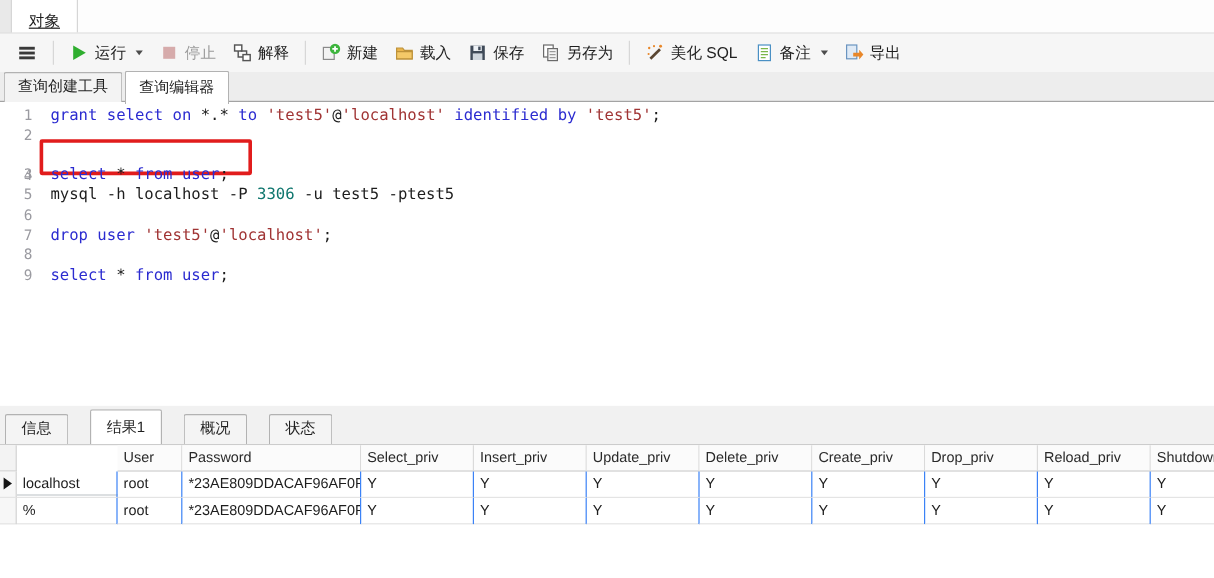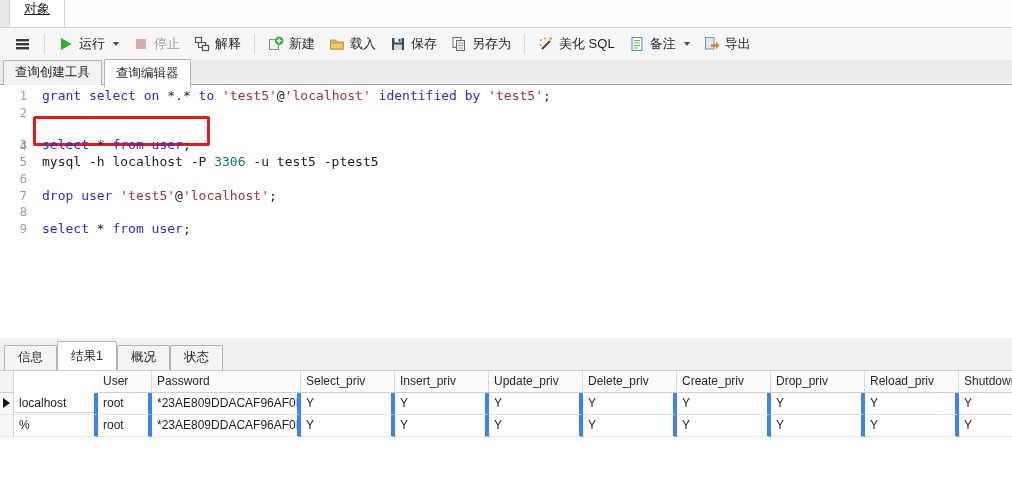--- a/index.html
+++ b/index.html
@@ -3,21 +3,21 @@
 <meta charset="utf-8">
 <style>
   * { box-sizing: border-box; margin: 0; padding: 0; }
   html,body { width:1012px; height:482px; overflow:hidden; background:#fff;
     font-family:"Liberation Sans", sans-serif; }
 
   
   .top-tabbar { height:28px; background:#f4f4f4; border-bottom:1px solid #d2d2d2;
     display:flex; align-items:stretch; }
   .corner { width:10px; background:#e9e9e9; border-right:1px solid #d6d6d6; }
-  .wtab { display:flex; align-items:flex-start; gap:6px; padding:0 14px; background:#fff;
+  .wtab { display:flex; align-items:flex-end; gap:6px; padding:0 14px; background:#fff;
     border-right:1px solid #d6d6d6; font-size:13px; color:#1f1f1f; white-space:nowrap;text-decoration:underline; }
   .top-rest { flex:1; background:#fdfdfd; }
 
   .qwin-icon { position:relative; width:15px; height:13px; display:inline-block; }
   .qwin-icon .back { position:absolute; left:0; top:0; width:10px; height:9px;
     background:#e9a14c; border:1px solid #b97f2e; }
   .qwin-icon .front { position:absolute; left:4px; top:3px; width:11px; height:10px;
     background:#fff; border:1px solid #4a78b8; }
   .qwin-icon .front::before { content:""; position:absolute; left:0; top:2px; right:0;
     border-top:1px solid #4a78b8; }
@@ -54,31 +54,31 @@
   .tk-str { color:#a03434; }
   .tk-num { color:#0f766e; }
   .tk-pl { color:#1d1d1d; }
   .hl-box { position:absolute; left:33px; top:31px; width:177px; height:30px;
     border:3px solid #e11c1c; border-radius:2px; }
 
   
   .result-tabbar { height:32px; background:#f1f1f1; display:flex; align-items:flex-end;
     padding-left:4px; }
   .rtab { font-size:12.5px; color:#1f1f1f; background:#f4f4f4; border:1px solid #b2b2b2;
-    border-bottom:none; border-radius:2px 2px 0 0; padding:3px 13px 4px; margin-right:0; }
+    border-bottom:none; border-radius:2px 2px 0 0; padding:3px 13px 4px; margin-right:18px; }
   .rtab.active { background:#fff; padding-top:6px; padding-bottom:5px; }
 
   
   .grid { border-top:1px solid #cccccc; font-size:12px; color:#1d1d1d; background:#fff; }
   .grow { display:flex; height:22px; line-height:21px; }
   .grow.header .gcell { background:#fbfbfb; border-right:1px solid #dadada;
     border-bottom:1px solid #cfcfcf; color:#2a2a2a; }
   .grow.header .gcell.hl { background:#e7f0f9; }
   .gcell { flex:0 0 auto; padding:0 5px; overflow:hidden; white-space:nowrap;
-    border-right:4px solid #3b82f6; border-bottom:1px solid #e4e4e4; }
+    border-right:1px solid #3b82f6; border-bottom:1px solid #e4e4e4; }
   .gmark { flex:0 0 14px; background:#f7f7f7; border-right:1px solid #d4d4d4;
     border-bottom:1px solid #e4e4e4; position:relative; }
   .grow.header .gmark { background:#f3f3f3; border-bottom:1px solid #cfcfcf; }
   .row-marker { position:absolute; top:5px; left:3px; width:0; height:0;
     border-top:5px solid transparent; border-bottom:5px solid transparent;
     border-left:7px solid #151515; }
   .grid-rest { background:#fff; height:44px; }
 </style>
 </head>
 <body>

